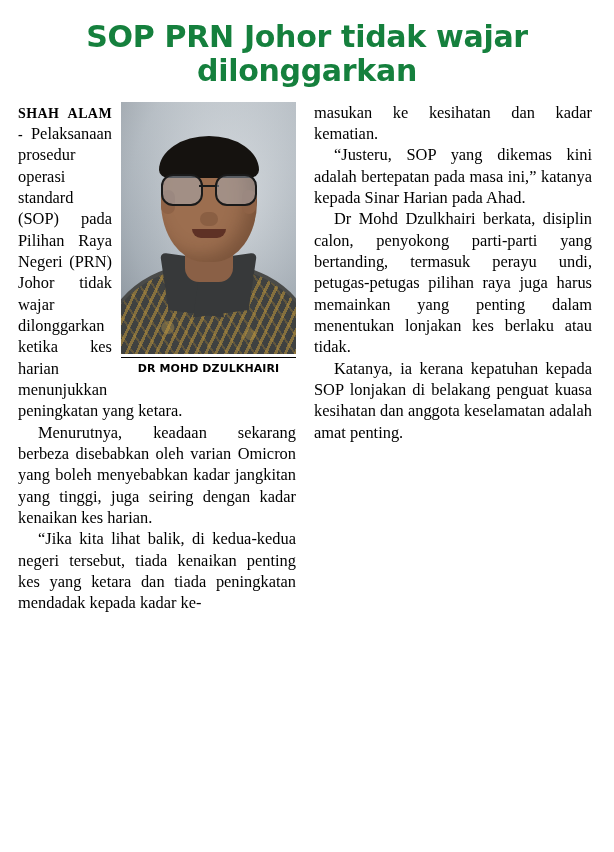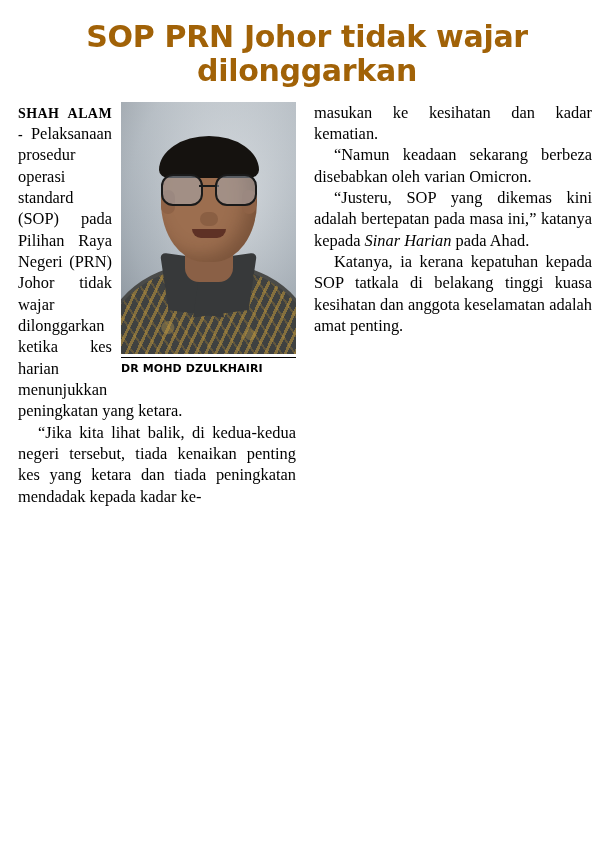--- a/index.html
+++ b/index.html
@@ -21,21 +21,21 @@
     box-sizing: border-box;
     padding: 14px 18px 10px 18px;
   }
   .headline {
     font-family: "DejaVu Sans", sans-serif;
     font-weight: bold;
     font-size: 30px;
     line-height: 1.13;
     text-align: center;
     letter-spacing: -0.3px;
-    color: #a16207;
+    color: #15803d;
     margin: 6px 0 14px 0;
     padding: 0 8px;
   }
   .columns {
     display: flex;
     gap: 18px;
     align-items: flex-start;
   }
   .col {
     width: 278px;
@@ -215,26 +215,27 @@
     width: 18px;
     height: 14px;
     background: #8a5f43;
     border-radius: 8px;
   }
   .caption {
     font-family: "DejaVu Sans", sans-serif;
     font-weight: bold;
     font-size: 11px;
     letter-spacing: 0.1px;
+    text-align: center;
     padding-top: 4px;
     border-top: 1.5px solid #000;
     margin-top: 3px;
     color: #000;
   }
-  .ital { font-style: italic; }
+  .ital { }
 </style>
 </head>
 <body>
 
 <div class="page">
 
   <h1 class="headline">SOP PRN Johor tidak wajar dilonggarkan</h1>
 
   <div class="columns">
 
@@ -260,24 +261,25 @@
               <div class="lens right"></div>
             </div>
             <div class="nose"></div>
             <div class="mouth"></div>
           </div>
         </div>
         <div class="caption">DR MOHD DZULKHAIRI</div>
       </div>
 
       <p class="first"><span class="dateline">SHAH ALAM -</span> <span>Pelaksanaan prosedur operasi standard (SOP) pada Pilihan Raya Negeri (PRN) Johor tidak wajar dilonggarkan ketika kes harian menunjukkan peningkatan yang ketara.</span></p>
+      <p>Menurutnya, keadaan sekarang berbeza disebabkan oleh varian Omicron yang boleh menyebabkan kadar jangkitan yang tinggi, juga seiring dengan kadar kenaikan kes harian.</p>
       <p>“Jika kita lihat balik, di kedua-kedua negeri tersebut, tiada kenaikan penting kes yang ketara dan tiada peningkatan mendadak kepada kadar ke-</p>
     </div>
 
     <div class="col">
       <p class="first">masukan ke kesihatan dan kadar kematian.</p>
-      <p>“Namun keadaan sekarang berbeza disebabkan oleh varian Omicron.</p>
       <p><span>“Justeru, SOP yang dikemas kini adalah bertepatan pada masa ini,” katanya kepada <span class="ital">Sinar Harian</span> pada Ahad.</span></p>
-      <p>Katanya, ia kerana kepatuhan kepada SOP tatkala di belakang tinggi kuasa kesihatan dan anggota keselamatan adalah amat penting.</p>
+      <p>Dr Mohd Dzulkhairi berkata, disiplin calon, penyokong parti-parti yang bertanding, termasuk perayu undi, petugas-petugas pilihan raya juga harus memainkan yang penting dalam menentukan lonjakan kes berlaku atau tidak.</p>
+      <p>Katanya, ia kerana kepatuhan kepada SOP lonjakan di belakang penguat kuasa kesihatan dan anggota keselamatan adalah amat penting.</p>
     </div>
 
   </div>
 </div>
 
 </body></html>

